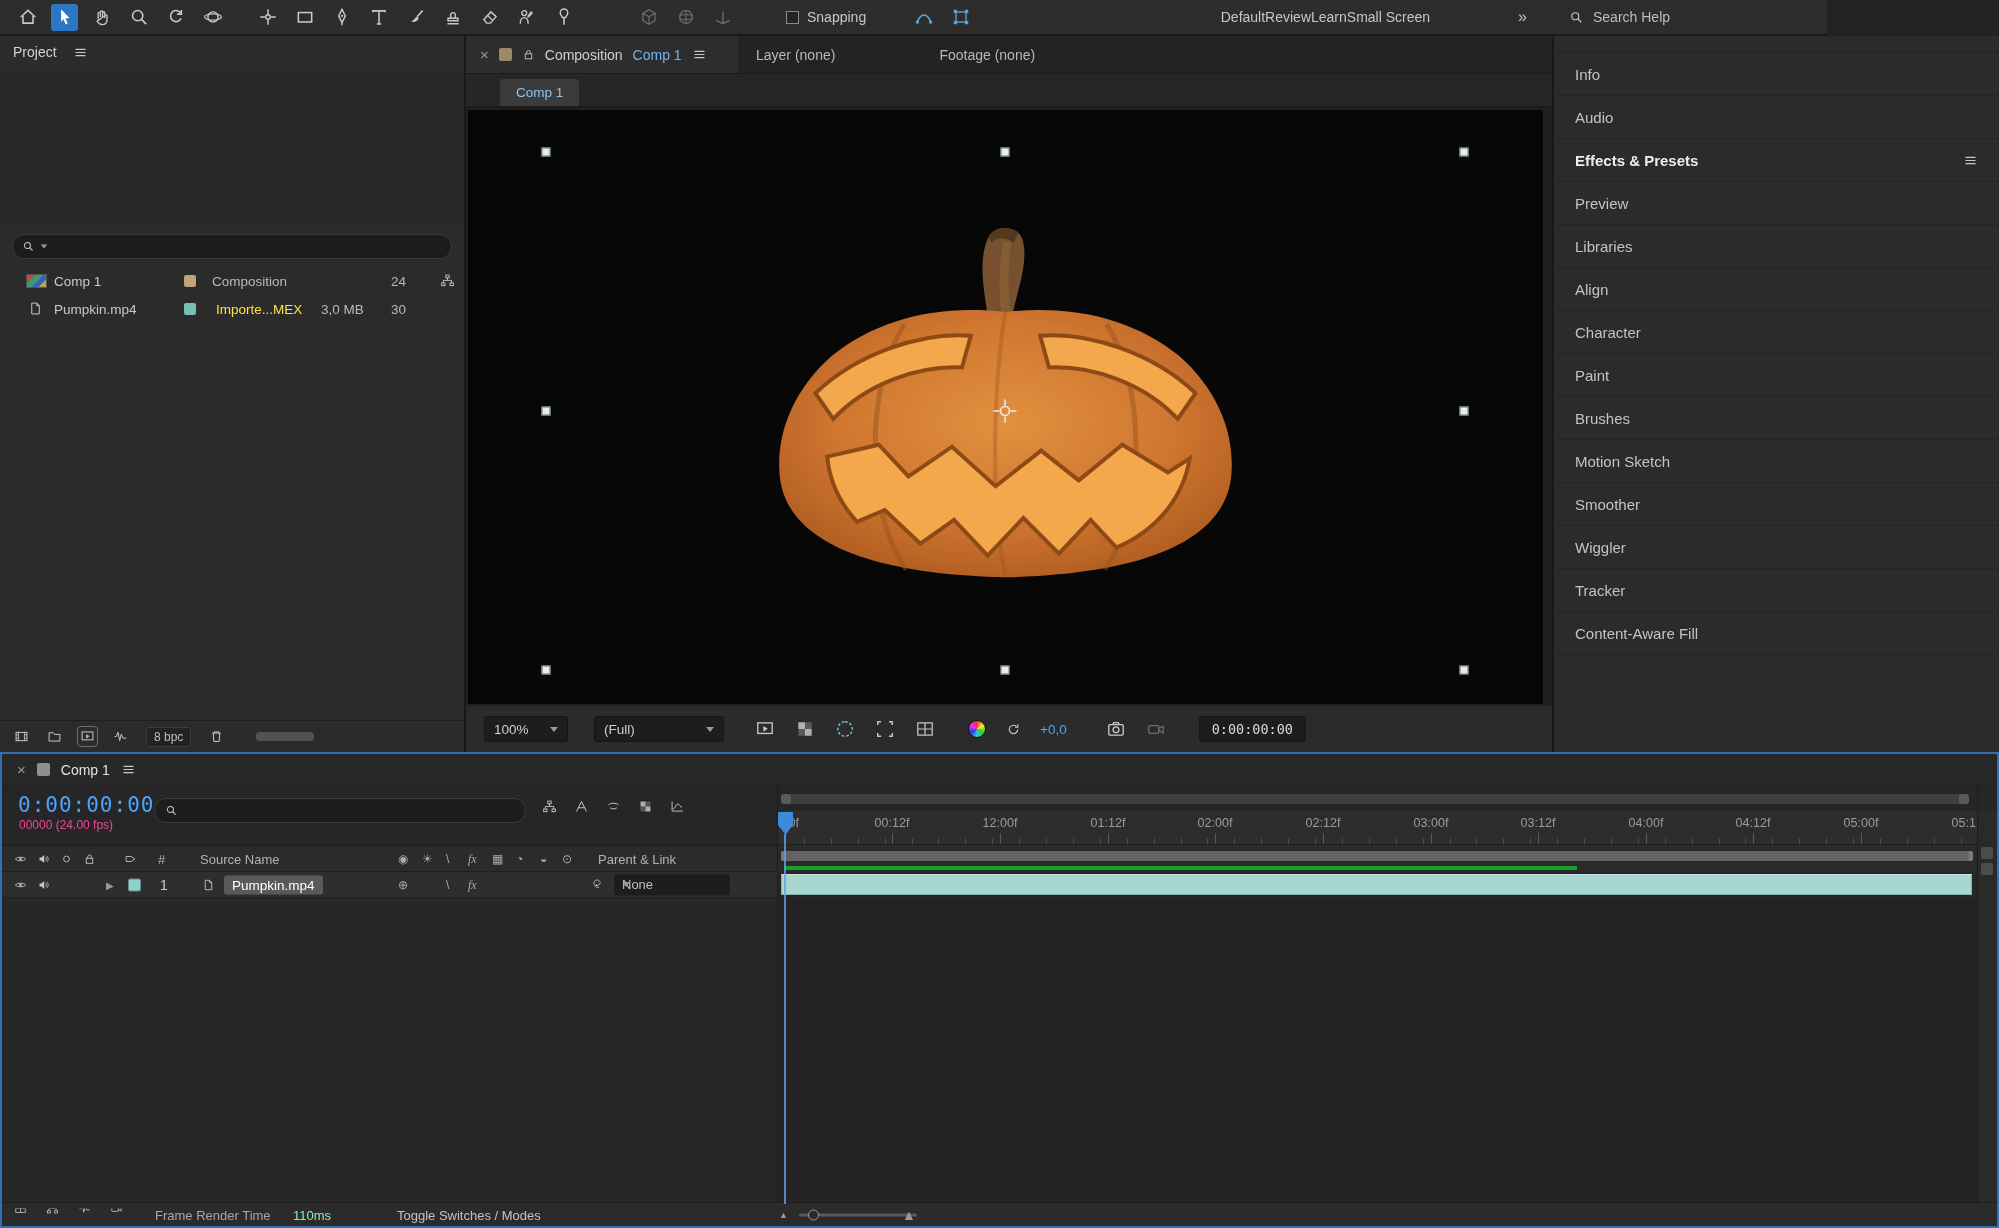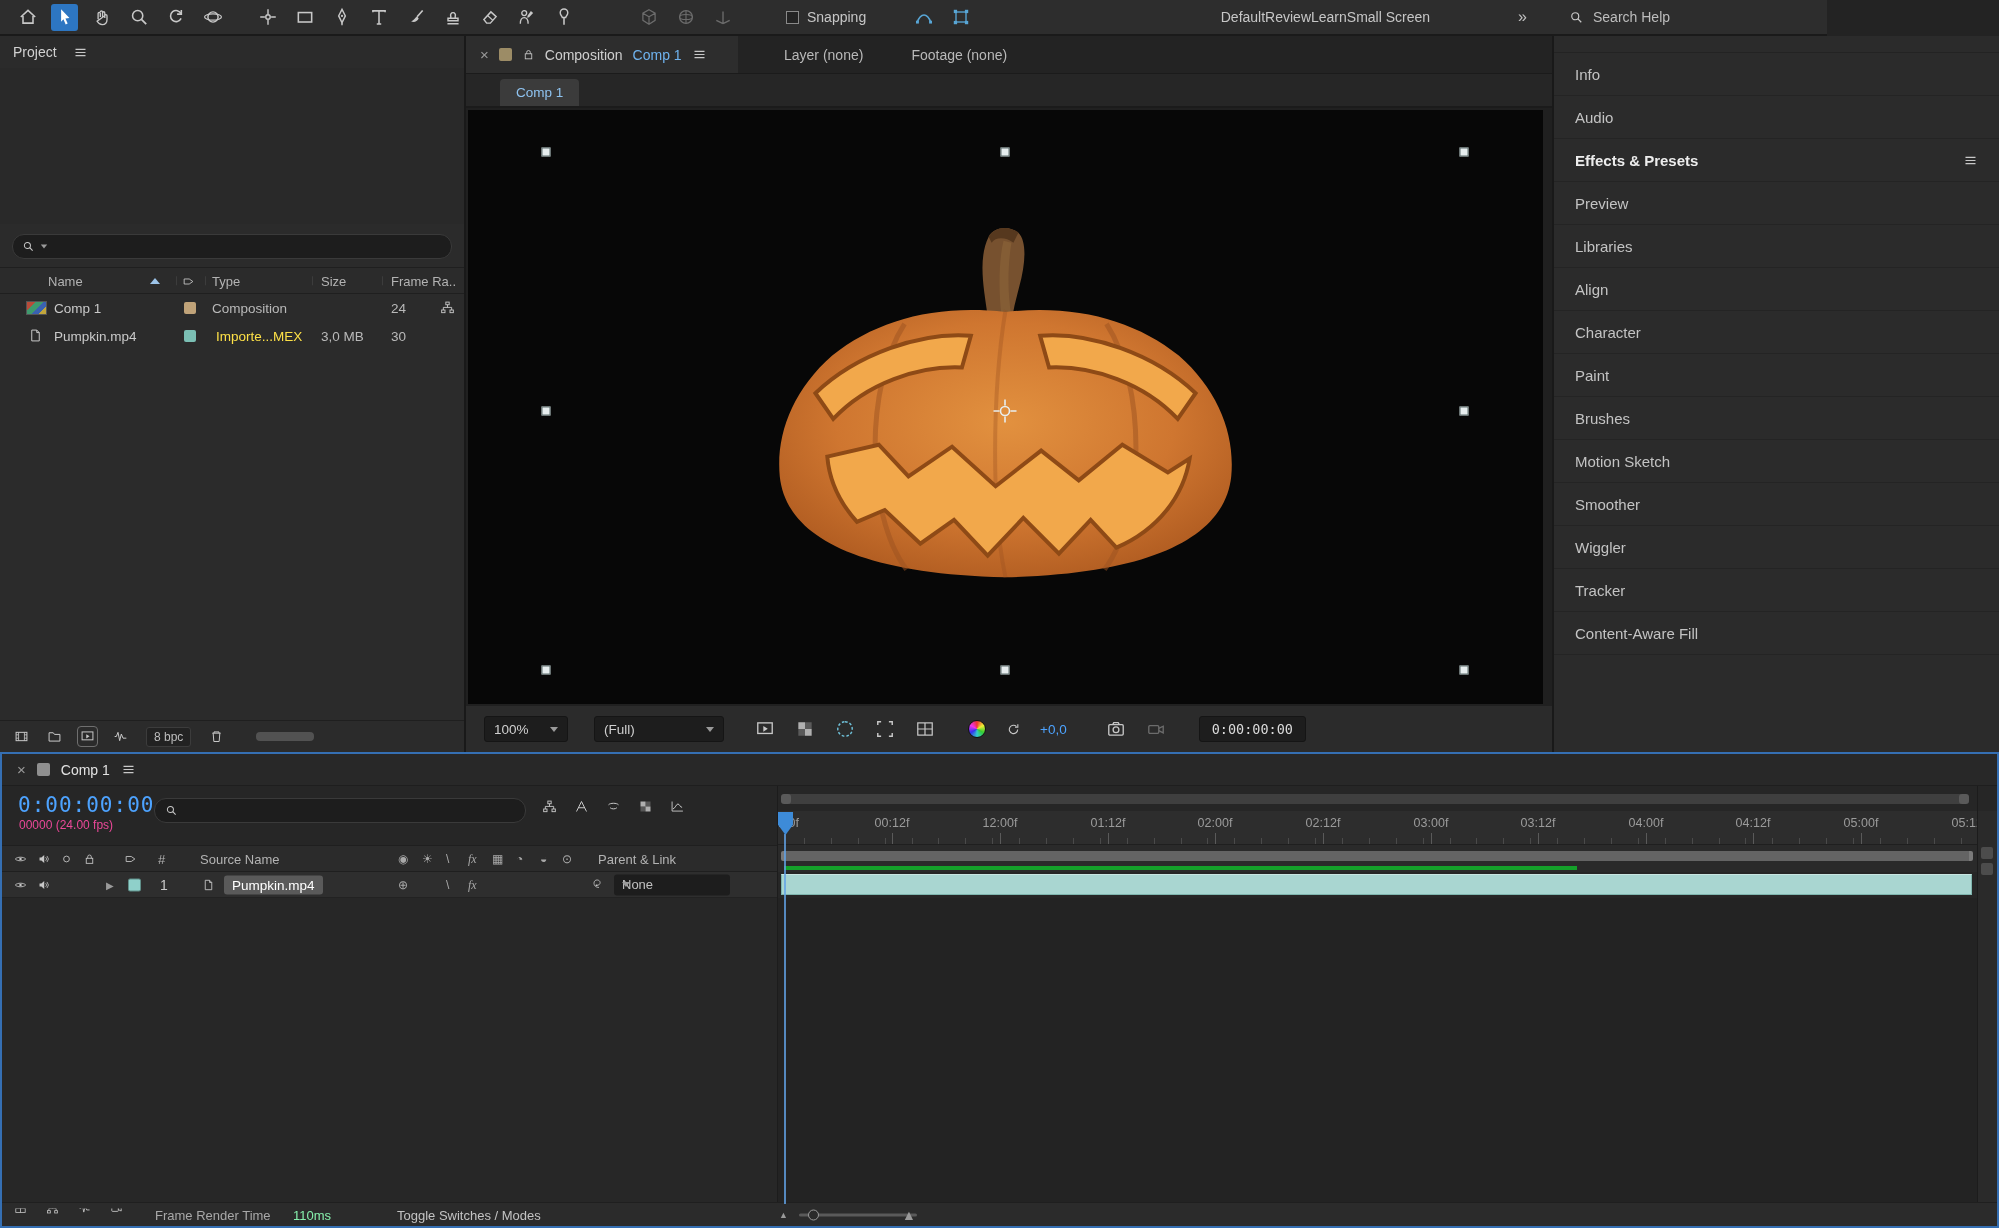--- a/index.html
+++ b/index.html
@@ -456,34 +456,20 @@
         </svg>
     </div>
     <div class="p-preview"></div>
     <div class="p-search">
       <svg class="i xs">
           <use href="#i-search"></use>
         </svg>
       <span class="chev" style="transform:scale(.8)"></span>
       <input type="text" style="">
     </div>
-    <div class="p-cols">
-      <span style="left:48px">Name</span>
-      <span class="sorttri"></span>
-      <svg class="i xs" style="position:absolute;left:182px;top:7px">
-          <use href="#i-tag"></use>
-        </svg>
-      <span style="left:212px">Type</span>
-      <span style="left:321px">Size</span>
-      <span style="left:391px">Frame Ra..</span>
-      <span class="colsep" style="left:176px"></span>
-      <span class="colsep" style="left:205px"></span>
-      <span class="colsep" style="left:312px"></span>
-      <span class="colsep" style="left:382px"></span>
-    </div>
     <div class="p-row">
       <span class="thumb" style="transform:none;top:7px"></span>
       <span style="left:54px">Comp 1</span>
       <span class="swatch" style="background:#c0a379;transform:none;top:8px"></span>
       <span style="left:212px;color:#b9b9b9">Composition</span>
       <span style="left:391px;color:#b9b9b9">24</span>
       <svg class="i sm" style="position:absolute;left:440px;top:6px">
           <use href="#i-flow"></use>
         </svg>
     </div>
@@ -525,24 +511,24 @@
         <span class="paneltag"></span>
         <svg class="i xs">
             <use href="#i-lock"></use>
           </svg>
         <span class="c-tab-name">Composition</span>
         <span class="c-tab-comp">Comp 1</span>
         <svg class="i sm">
             <use href="#i-menu"></use>
           </svg>
       </div>
-      <div class="c-tab-inactive" style="margin-left:46px">
+      <div class="c-tab-inactive" style="margin-left:18px">
         <span>Layer (none)</span>
       </div>
-      <div class="c-tab-inactive" style="margin-left:48px">
+      <div class="c-tab-inactive" style="margin-left:104px">
         <span>Footage (none)</span>
       </div>
     </div>
     <div class="c-subtabs">
       <div class="c-chip">
         <span>Comp 1</span>
       </div>
     </div>
 
     <div class="c-viewwrap">

